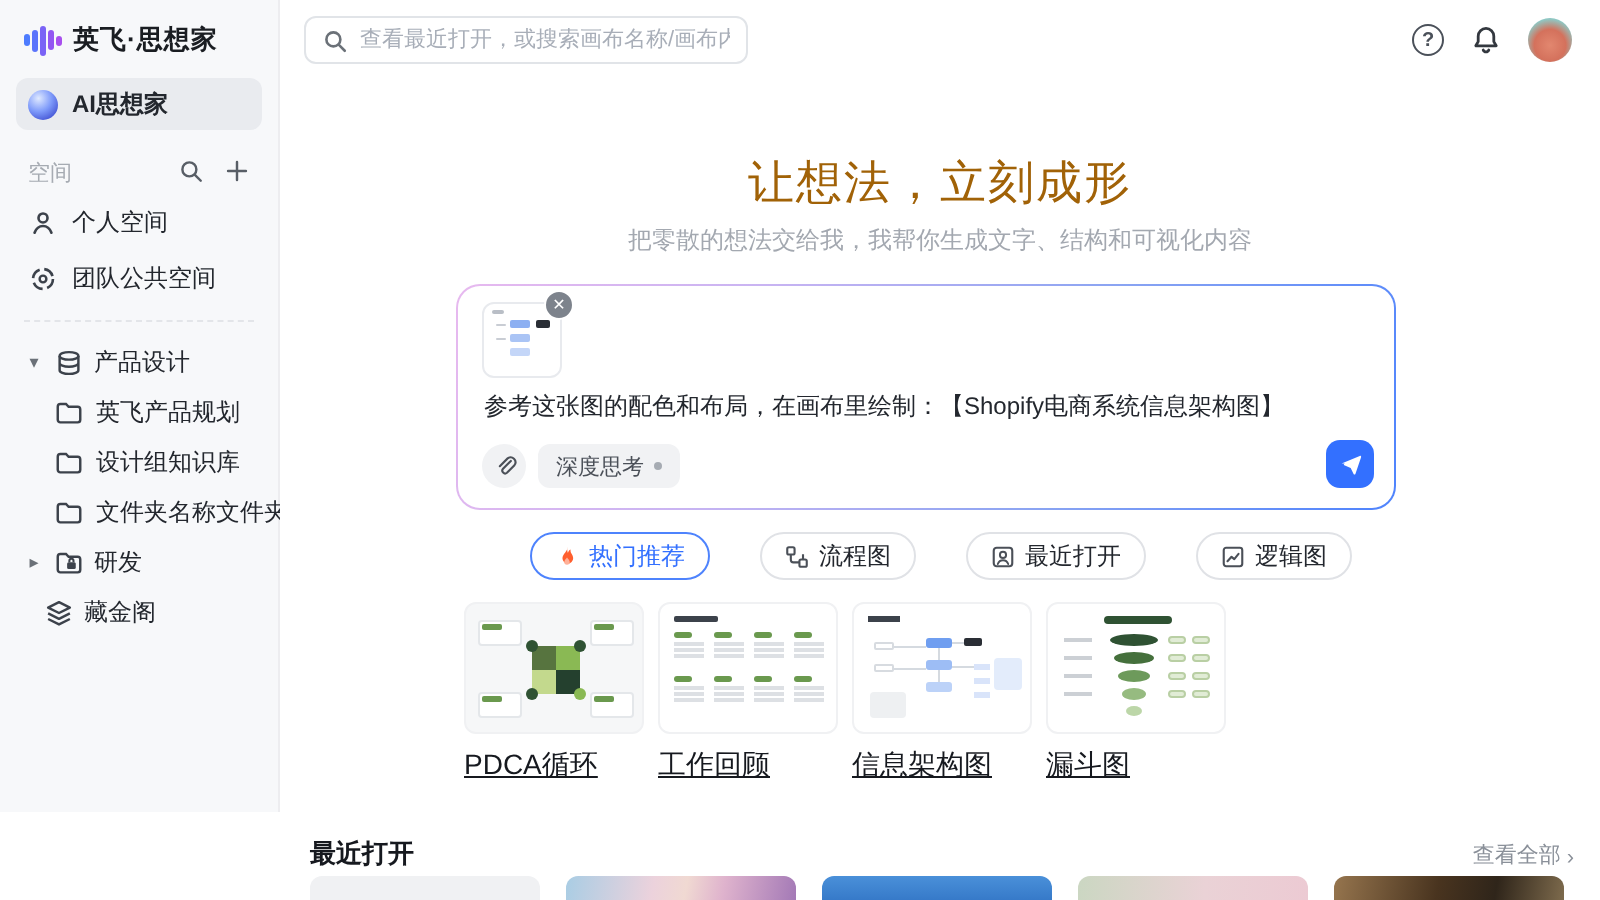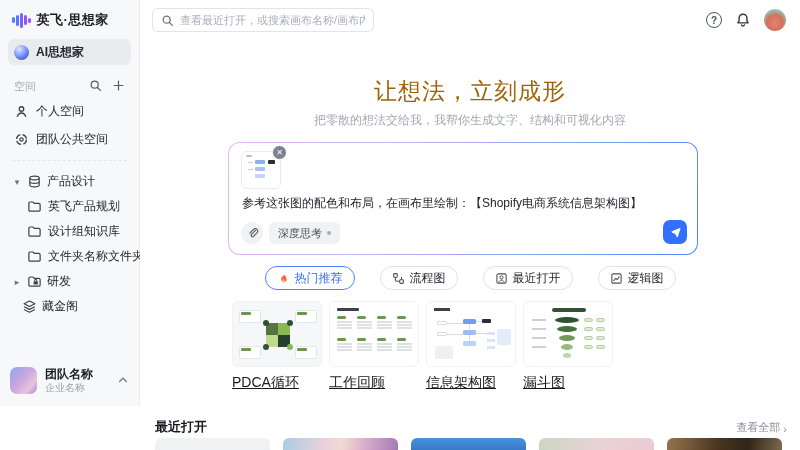--- a/index.html
+++ b/index.html
@@ -261,30 +261,20 @@
       <span>研发</span>
     </div>
     <div class="tree-row" style="padding-left:14px">
       <svg class="icon16" viewBox="0 0 16 16">
           <path d="M8 2.2l5.8 2.9L8 8 2.2 5.1z" fill="none" stroke="currentColor" stroke-width="1.3" stroke-linejoin="round"></path>
           <path d="M2.2 8.2L8 11.1l5.8-2.9M2.2 11.2L8 14.1l5.8-2.9" fill="none" stroke="currentColor" stroke-width="1.3" stroke-linejoin="round"></path>
         </svg>
       <span>藏金阁</span>
     </div>
 
-    <div class="side-footer">
-      <span class="team-avatar"></span>
-      <span class="team-meta">
-        <div class="team-name">团队名称</div>
-        <div class="team-co">企业名称</div>
-      </span>
-      <svg class="chev-up" viewBox="0 0 16 16">
-          <path d="M3.5 10l4.5-4.5L12.5 10" fill="none" stroke="currentColor" stroke-width="1.6" stroke-linecap="round"></path>
-        </svg>
-    </div>
   </div>
 
   <div class="main">
 
     <div class="search-box">
       <svg class="icon13" style="color:#6b7178" viewBox="0 0 16 16">
           <circle cx="7" cy="7" r="4.3" fill="none" stroke="currentColor" stroke-width="1.6"></circle>
           <path d="M10.4 10.4L14 14" stroke="currentColor" stroke-width="1.6" stroke-linecap="round"></path>
         </svg>
       <input placeholder="查看最近打开，或搜索画布名称/画布内容" style="">

